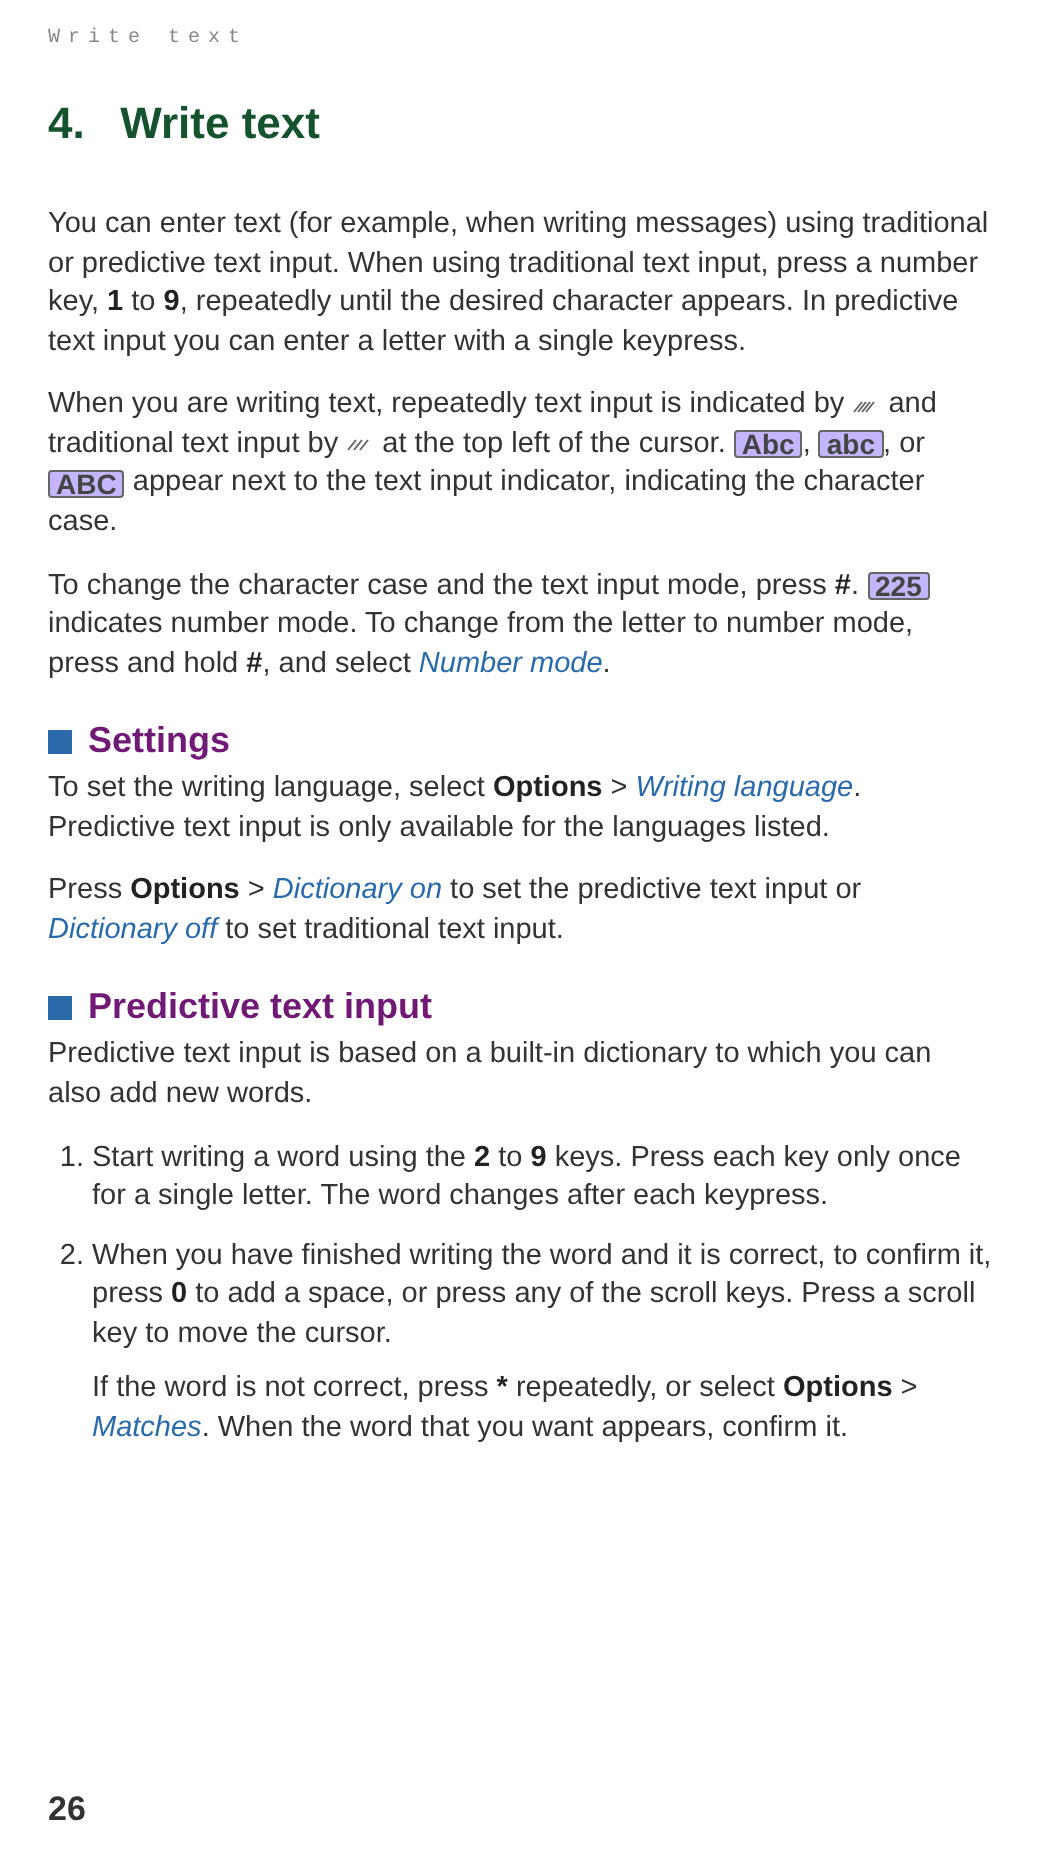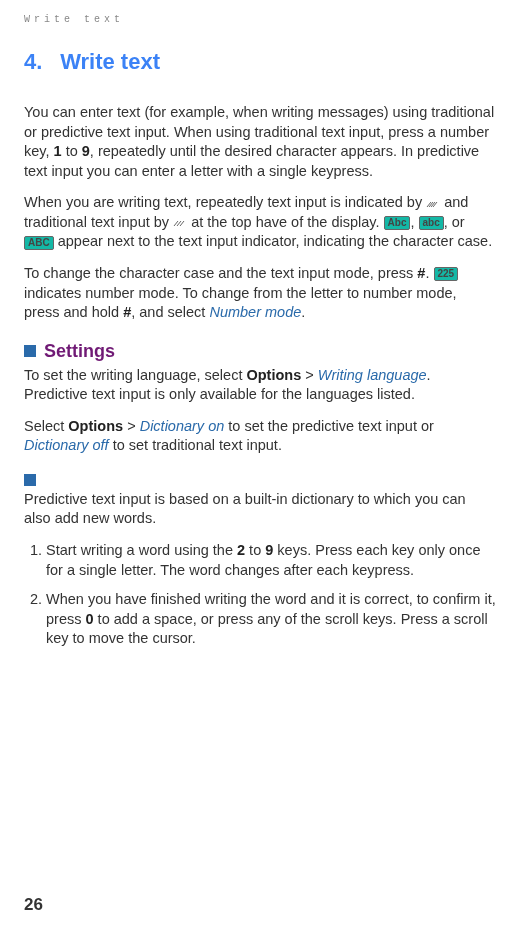--- a/index.html
+++ b/index.html
@@ -15,21 +15,21 @@
     background: #fff;
   }
   .running-header {
     font-family: "Courier New", monospace;
     letter-spacing: 4px;
     font-size: 10px;
     color: #888;
     margin-bottom: 24px;
   }
   .chapter-title {
-    color: #3b82f6;
+    color: #14532d;
     font-size: 22px;
     font-weight: 600;
     margin: 0 0 28px 0;
   }
   .chapter-title .num { display:inline-block; width: 30px; }
   .para {
     font-size: 14.5px;
     line-height: 1.35;
     margin: 0 0 12px 0;
     color: #333;
@@ -63,25 +63,25 @@
     margin-top: 8px;
   }
   .blue { color: #2a6aaa; }
   .italic { font-style: italic; }
   .b { font-weight: 700; color:#222; }
   .icon-box {
     display: inline-block;
     border: 1px solid #666;
     border-radius: 2px;
     padding: 0 3px;
-    font-size: 10px;
+    font-size: 14px;
     line-height: 12px;
     height: 12px;
     vertical-align: middle;
-    background: #14b8a6;
+    background: #c4b5fd;
     color: #444;
     font-weight: 600;
   }
   .icon-lines {
     display: inline-block;
     width: 14px;
     height: 11px;
     vertical-align: middle;
   }
   .icon-lines svg { display:block; }
@@ -110,21 +110,21 @@
 
 <p class="para">
   <span>When you are writing text, repeatedly text input is indicated by </span>
   <span class="icon-lines"><svg width="14" height="11">
         <path d="M1 9 L5 4 M3 9 L7 4 M5 9 L9 4 M7 9 L11 4" stroke="#666" stroke-width="1" fill="none"></path>
       </svg></span>
   <span> and traditional text input by </span>
   <span class="icon-lines"><svg width="14" height="11">
         <path d="M1 9 L5 4 M4 9 L8 4 M7 9 L11 4" stroke="#666" stroke-width="1" fill="none"></path>
       </svg></span>
-  <span> at the top have of the display. </span>
+  <span> at the top left of the cursor. </span>
   <span class="icon-box">Abc</span><span>, </span>
   <span class="icon-box">abc</span><span>, or </span>
   <span class="icon-box">ABC</span>
   <span> appear next to the text input indicator, indicating the character case.</span>
 </p>
 
 <p class="para">
   <span>To change the character case and the text input mode, press </span><span class="b">#</span><span>. </span>
   <span class="icon-box">225</span>
   <span> indicates number mode. To change from the letter to number mode, press and hold </span><span class="b">#</span><span>, and select </span><span class="blue italic">Number mode</span><span>.</span>
@@ -133,31 +133,35 @@
 <h2 class="section-h">
   <span class="sq"></span>
   <span>Settings</span>
 </h2>
 
 <p class="para">
   <span>To set the writing language, select </span><span class="blue b">Options</span><span> &gt; </span><span class="blue italic">Writing language</span><span>. Predictive text input is only available for the languages listed.</span>
 </p>
 
 <p class="para">
-  <span>Select </span><span class="blue b">Options</span><span> &gt; </span><span class="blue italic">Dictionary on</span><span> to set the predictive text input or </span><span class="blue italic">Dictionary off</span><span> to set traditional text input.</span>
+  <span>Press </span><span class="blue b">Options</span><span> &gt; </span><span class="blue italic">Dictionary on</span><span> to set the predictive text input or </span><span class="blue italic">Dictionary off</span><span> to set traditional text input.</span>
 </p>
 
 <h2 class="section-h">
   <span class="sq"></span>
+  <span>Predictive text input</span>
 </h2>
 
 <p class="para">Predictive text input is based on a built-in dictionary to which you can also add new words.</p>
 
 <ol class="steps">
   <li>
     <span>Start writing a word using the </span><span class="b">2</span><span> to </span><span class="b">9</span><span> keys. Press each key only once for a single letter. The word changes after each keypress.</span>
   </li>
   <li>
     <span>When you have finished writing the word and it is correct, to confirm it, press </span><span class="b">0</span><span> to add a space, or press any of the scroll keys. Press a scroll key to move the cursor.</span>
+    <div class="sub">
+      <span>If the word is not correct, press </span><span class="b">*</span><span> repeatedly, or select </span><span class="blue b">Options</span><span> &gt; </span><span class="blue italic">Matches</span><span>. When the word that you want appears, confirm it.</span>
+    </div>
   </li>
 </ol>
 
 <div class="page-number">26</div>
 
 </body></html>

